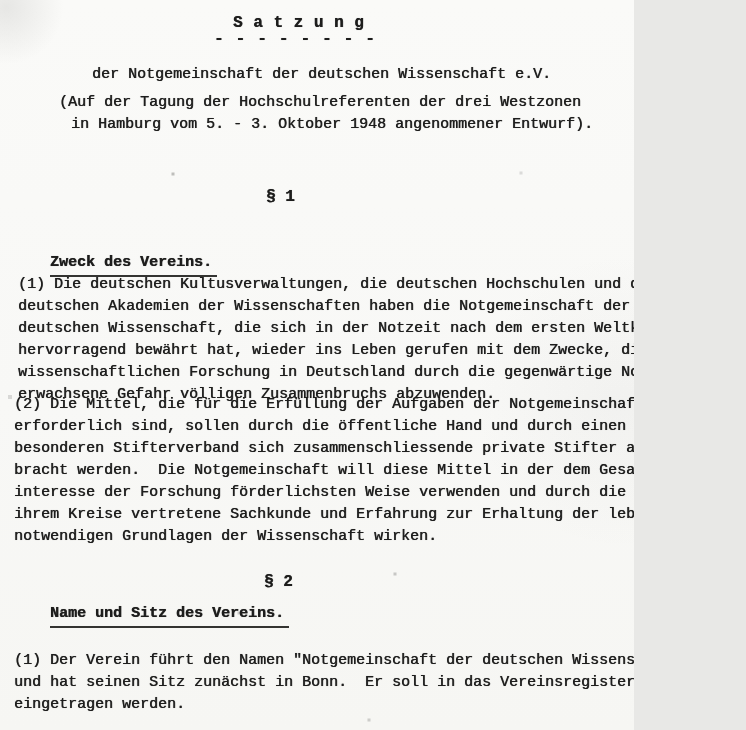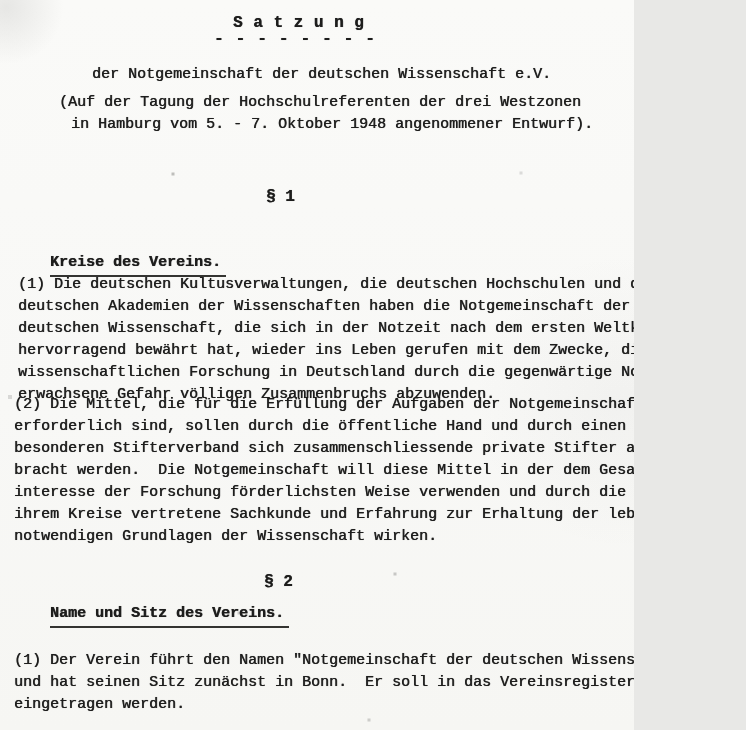--- a/index.html
+++ b/index.html
@@ -81,26 +81,26 @@
   <div class="speckles"></div>
 
   <div class="tline doc-title" style="left:233px; top:12px;">S a t z u n g</div>
 
   <div class="tline title-dashes" style="left:214px; top:28px;">- - - - - - - -</div>
 
   <div class="tline" style="left:92px; top:64px;">der Notgemeinschaft der deutschen Wissenschaft e.V.</div>
 
   <div class="tline" style="left:59px; top:92px;">(Auf der Tagung der Hochschulreferenten der drei Westzonen</div>
 
-  <div class="tline" style="left:71px; top:114px;">in Hamburg vom 5. - 7. Oktober 1948 angenommener Entwurf).</div>
+  <div class="tline" style="left:71px; top:114px;">in Hamburg vom 5. - 3. Oktober 1948 angenommener Entwurf).</div>
 
   <div class="tline sec-number" style="left:266px; top:186px;">§ 1</div>
 
   <div class="tline sec-heading" style="left:14px; top:230px;">
-    <span class="underlined">Kreise des Vereins.</span>
+    <span class="underlined">Zweck des Vereins.</span>
   </div>
 
   <div class="tline paragraph" style="left:18px; top:274px;">(1) Die deutschen Kultusverwaltungen, die deutschen Hochschulen und die
 deutschen Akademien der Wissenschaften haben die Notgemeinschaft der
 deutschen Wissenschaft, die sich in der Notzeit nach dem ersten Weltkriege
 hervorragend bewährt hat, wieder ins Leben gerufen mit dem Zwecke, die der
 wissenschaftlichen Forschung in Deutschland durch die gegenwärtige Notlage
 erwachsene Gefahr völligen Zusammenbruchs abzuwenden.</div>
 
   <div class="tline paragraph" style="left:14px; top:394px;">(2) Die Mittel, die für die Erfüllung der Aufgaben der Notgemeinschaft

